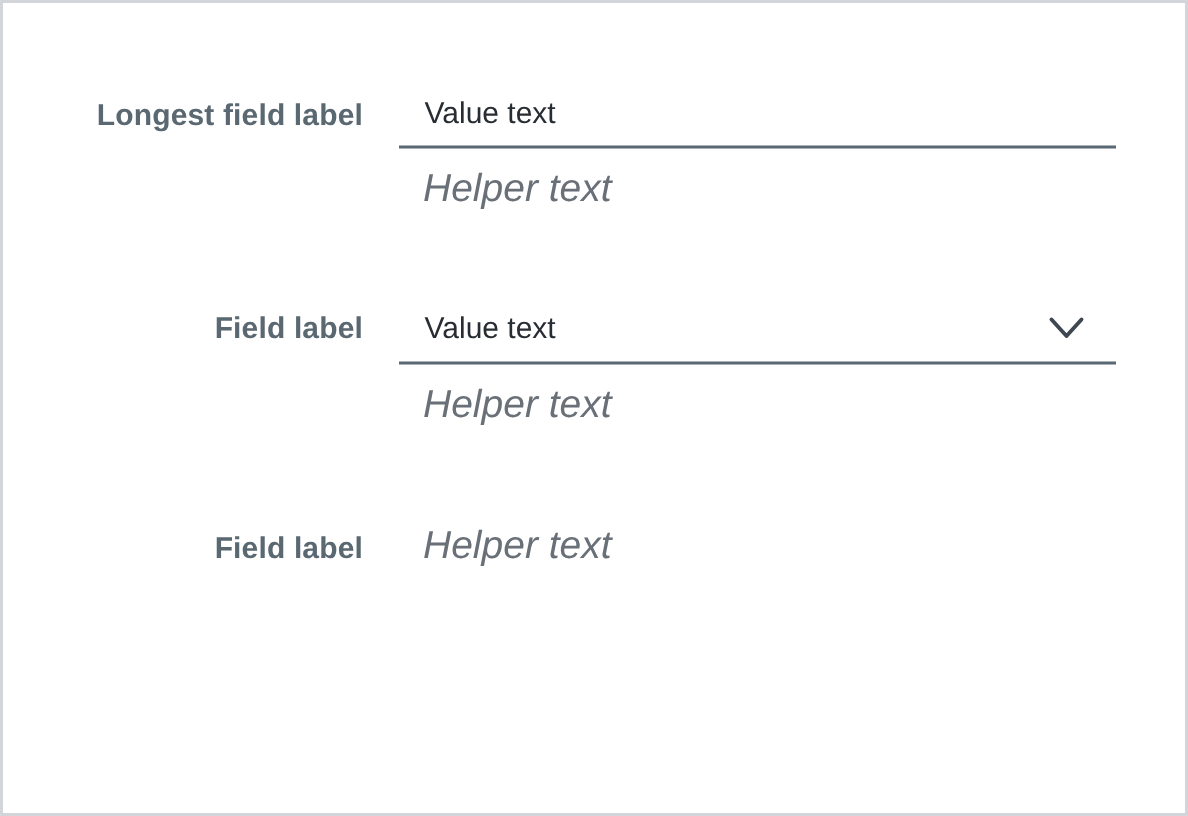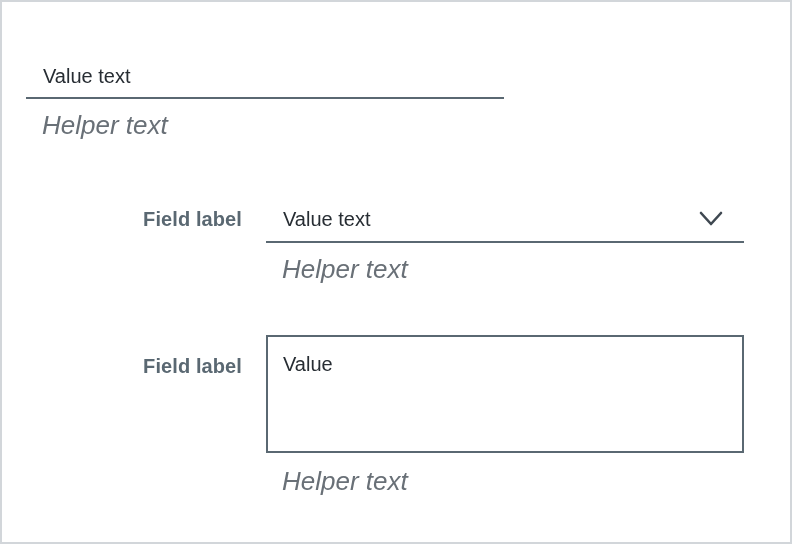--- a/index.html
+++ b/index.html
@@ -107,20 +107,21 @@
   }
   .row-textarea .helper { margin-top: 15px; }
 </style>
 </head>
 <body>
 
 <div class="page">
   <div class="form">
 
     <div class="row row-text">
+      <label class="field-label">Longest field label</label>
       <div class="control">
         <input class="text-input" type="text" value="Value text" style="">
         <div class="helper">Helper text</div>
       </div>
     </div>
 
     <div class="row row-select">
       <label class="field-label">Field label</label>
       <div class="control">
         <div class="select-input">
@@ -129,19 +130,18 @@
             <path d="M2 2 L12 13 L22 2" fill="none" stroke="#3f4851" stroke-width="2.6" stroke-linecap="round" stroke-linejoin="round"></path>
           </svg>
         </div>
         <div class="helper">Helper text</div>
       </div>
     </div>
 
     <div class="row row-textarea">
       <label class="field-label">Field label</label>
       <div class="control">
-        <textarea class="textarea-input" style="">Value</textarea>
         <div class="helper">Helper text</div>
       </div>
     </div>
 
   </div>
 </div>
 
 </body></html>

